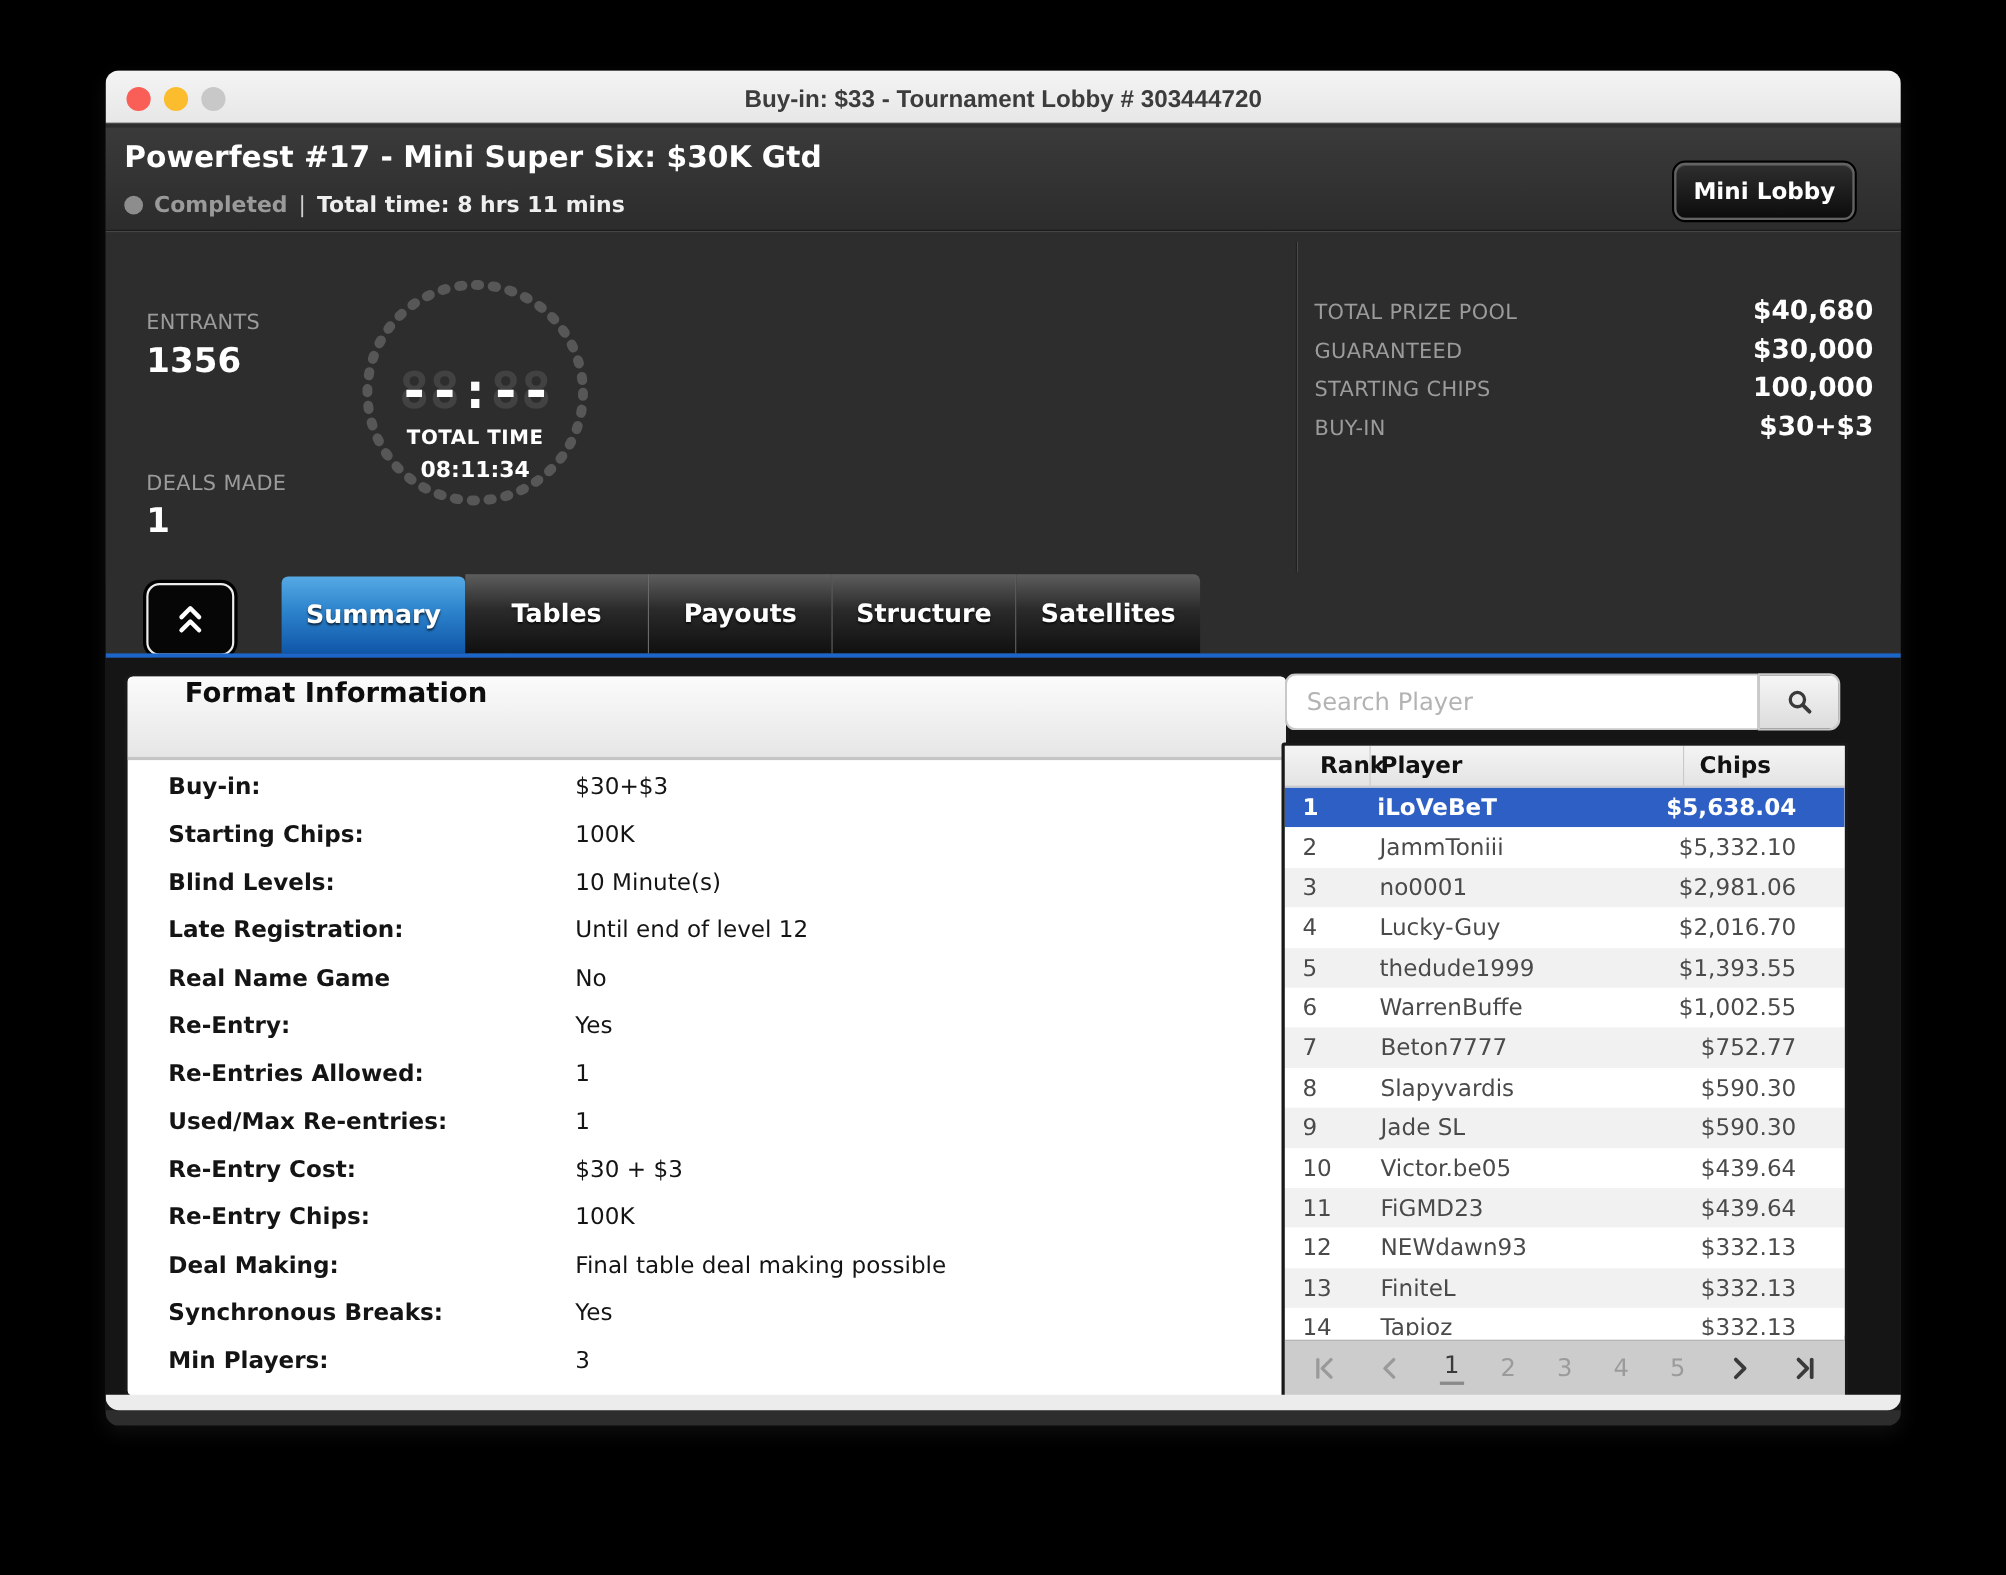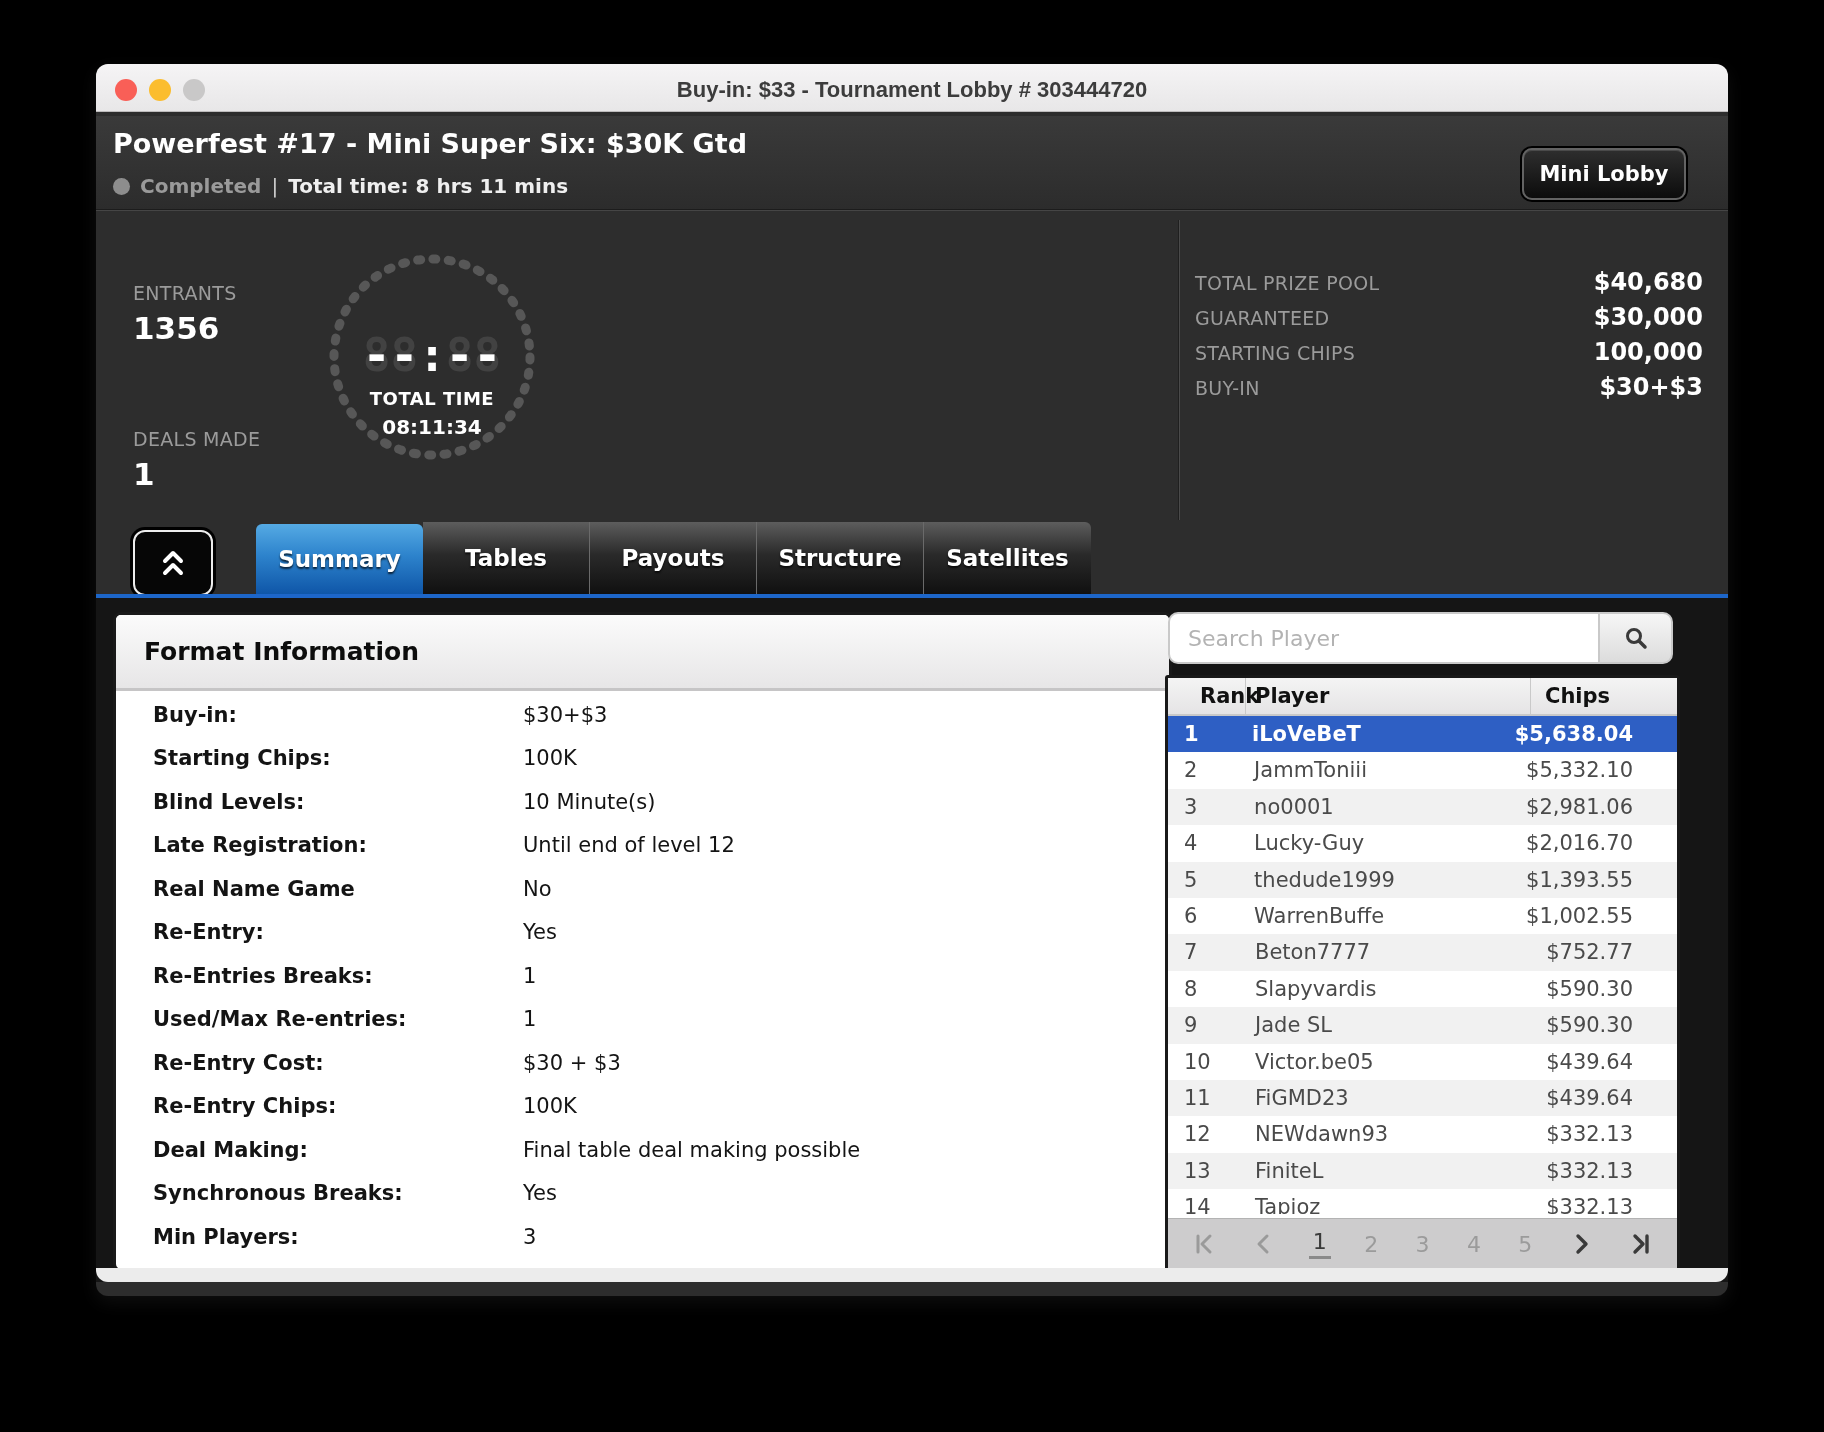--- a/index.html
+++ b/index.html
@@ -86,21 +86,21 @@
 
   
   #content { position:absolute; left:0; top:534px; width:100%; height:684px; background:#151515; }
   #bottomstrip { position:absolute; left:0; bottom:0; width:100%; height:14px;
                  background:#ececec; border-radius:0 0 12px 12px; }
 
   
   #format-panel { position:absolute; left:17px; top:14px; width:1059px; height:660px;
                   background:#fff; border:3px solid #191919; border-radius:8px; overflow:hidden; }
   #format-header { height:76px; background:linear-gradient(#fbfbfb,#e7e6e7); border-bottom:3px solid #c6c5c6;
-                   display:flex; align-items:center; }
+                   display:flex; align-items:flex-start;padding-left:24px; }
   #format-title { margin-left:28px; font-size:25px; font-weight:bold; color:#0d0d0d; }
   #format-rows { padding-top:2px; }
   .frow { position:relative; height:43.5px; }
   .frow .flabel { position:absolute; left:37px; top:50%; transform:translateY(-50%);
                   font-size:21px; font-weight:bold; color:#141414; }
   .frow .fvalue { position:absolute; left:407px; top:50%; transform:translateY(-50%);
                   font-size:21px; color:#141414; }
 
   
   #players-panel { position:absolute; left:1069px; top:14px; width:518px; height:660px; }
@@ -248,21 +248,21 @@
           </div>
           <div class="frow">
             <span class="flabel">Real Name Game</span>
             <span class="fvalue">No</span>
           </div>
           <div class="frow">
             <span class="flabel">Re-Entry:</span>
             <span class="fvalue">Yes</span>
           </div>
           <div class="frow">
-            <span class="flabel">Re-Entries Breaks:</span>
+            <span class="flabel">Re-Entries Allowed:</span>
             <span class="fvalue">1</span>
           </div>
           <div class="frow">
             <span class="flabel">Used/Max Re-entries:</span>
             <span class="fvalue">1</span>
           </div>
           <div class="frow">
             <span class="flabel">Re-Entry Cost:</span>
             <span class="fvalue">$30 + $3</span>
           </div>

